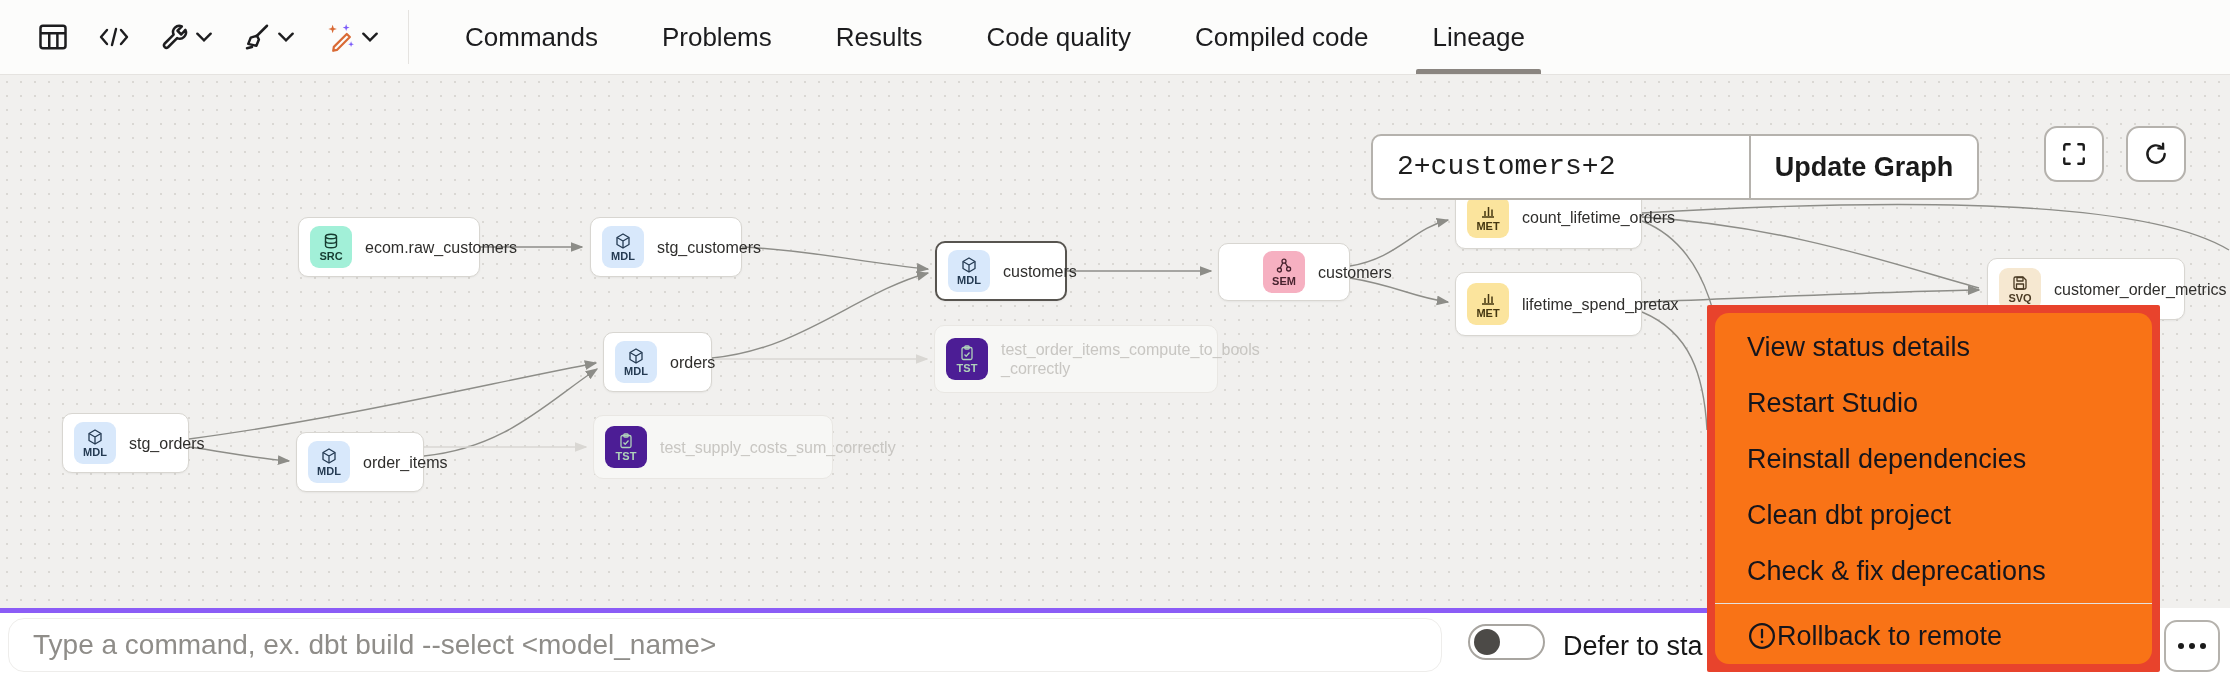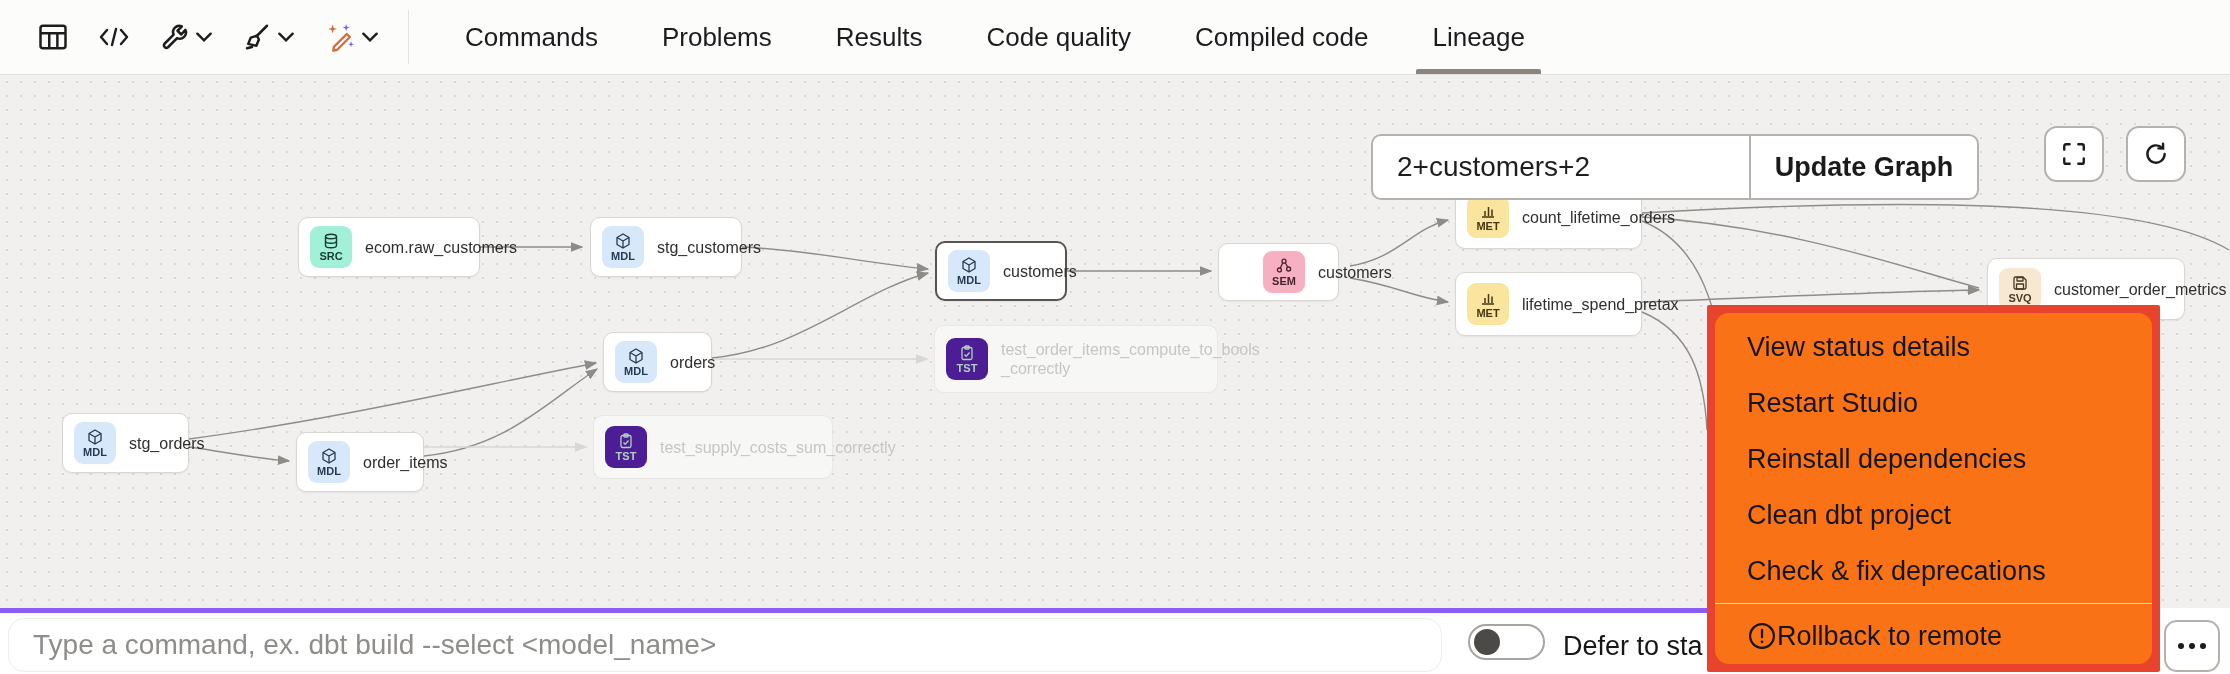--- a/index.html
+++ b/index.html
@@ -29,21 +29,21 @@
   .badge svg{display:block;}
   .badge-src{background:#a2f0d8;color:#163c31;}
   .badge-mdl{background:#d8e8fb;color:#243a52;}
   .badge-sem{background:#f6b0c1;color:#47222e;}
   .badge-met{background:#fbe49d;color:#453711;}
   .badge-svq{background:#f6e8d1;color:#4a3a23;}
   .badge-tst{background:#4c1d95;color:#afd2ba;}
 
   
   .graph-filter{position:absolute;left:1371px;top:59px;width:608px;height:66px;background:#fff;border:2px solid #b5b2ad;border-radius:10px;display:flex;z-index:3;box-sizing:border-box;}
-  .graph-filter input{flex:1 1 auto;border:none;outline:none;background:transparent;font-family:Liberation Sans, sans-serif;font-size:28px;color:#1e1e1e;padding:0 0 1px 24px;min-width:0;}
+  .graph-filter input{flex:1 1 auto;border:none;outline:none;background:transparent;font-family:Liberation Mono, monospace;font-size:28px;color:#1e1e1e;padding:0 0 1px 24px;min-width:0;}
   .update-btn{flex:0 0 226px;border-left:2px solid #b5b2ad;display:flex;align-items:center;justify-content:center;font-size:27px;font-weight:600;color:#1b1b1b;cursor:pointer;}
   .canvas-btn{position:absolute;width:60px;height:56px;background:#fff;border:2px solid #b5b2ad;border-radius:13px;display:flex;align-items:center;justify-content:center;z-index:3;cursor:pointer;box-sizing:border-box;}
   .btn-full{left:2044px;top:51px;}
   .btn-refresh{left:2126px;top:51px;}
 
   
   .bottombar{position:absolute;left:0;top:608px;width:1932px;height:66px;background:#fff;border-top:5px solid #8b5cf6;z-index:5;display:flex;align-items:center;}
   .cmd-input{position:absolute;left:8px;top:5px;width:1434px;height:54px;border:1px solid #eeedeb;border-radius:16px;box-sizing:border-box;display:flex;align-items:center;}
   .cmd-input input{width:100%;border:none;outline:none;background:transparent;font-family:"Liberation Sans",sans-serif;font-size:28px;color:#2c2c2a;padding:0 24px;}
   .cmd-input input::placeholder{color:#8f8d89;}
@@ -184,21 +184,21 @@
             <svg width="16" height="16" viewBox="0 0 16 16" fill="none" stroke="currentColor" stroke-width="1.3" stroke-linejoin="round">
               <path d="M8 1 L14 4.5 V11.5 L8 15 L2 11.5 V4.5 Z"></path>
               <path d="M2 4.5 L8 8 L14 4.5 M8 8 V15"></path>
             </svg>
             <span>MDL</span>
           </div>
           <div class="node-label">
             <div>customers</div>
           </div>
         </div>
-        <div class="node" style="left: 1218px; top: 168px; width: 121px; height: 58px; padding-left: 44px;">
+        <div class="node" style="left: 1218px; top: 168px; width: 132px; height: 58px; padding-left: 44px;">
           <div class="badge badge-sem">
             <svg width="16" height="16" viewBox="0 0 16 16" fill="none" stroke="currentColor" stroke-width="1.3">
               <circle cx="8" cy="3.2" r="2"></circle>
               <circle cx="3.4" cy="12" r="2"></circle>
               <circle cx="12.6" cy="11" r="2"></circle>
               <line x1="6.8" y1="4.8" x2="4.2" y2="10.3"></line>
               <line x1="9.2" y1="4.7" x2="11.8" y2="9.3"></line>
             </svg>
             <span>SEM</span>
           </div>

